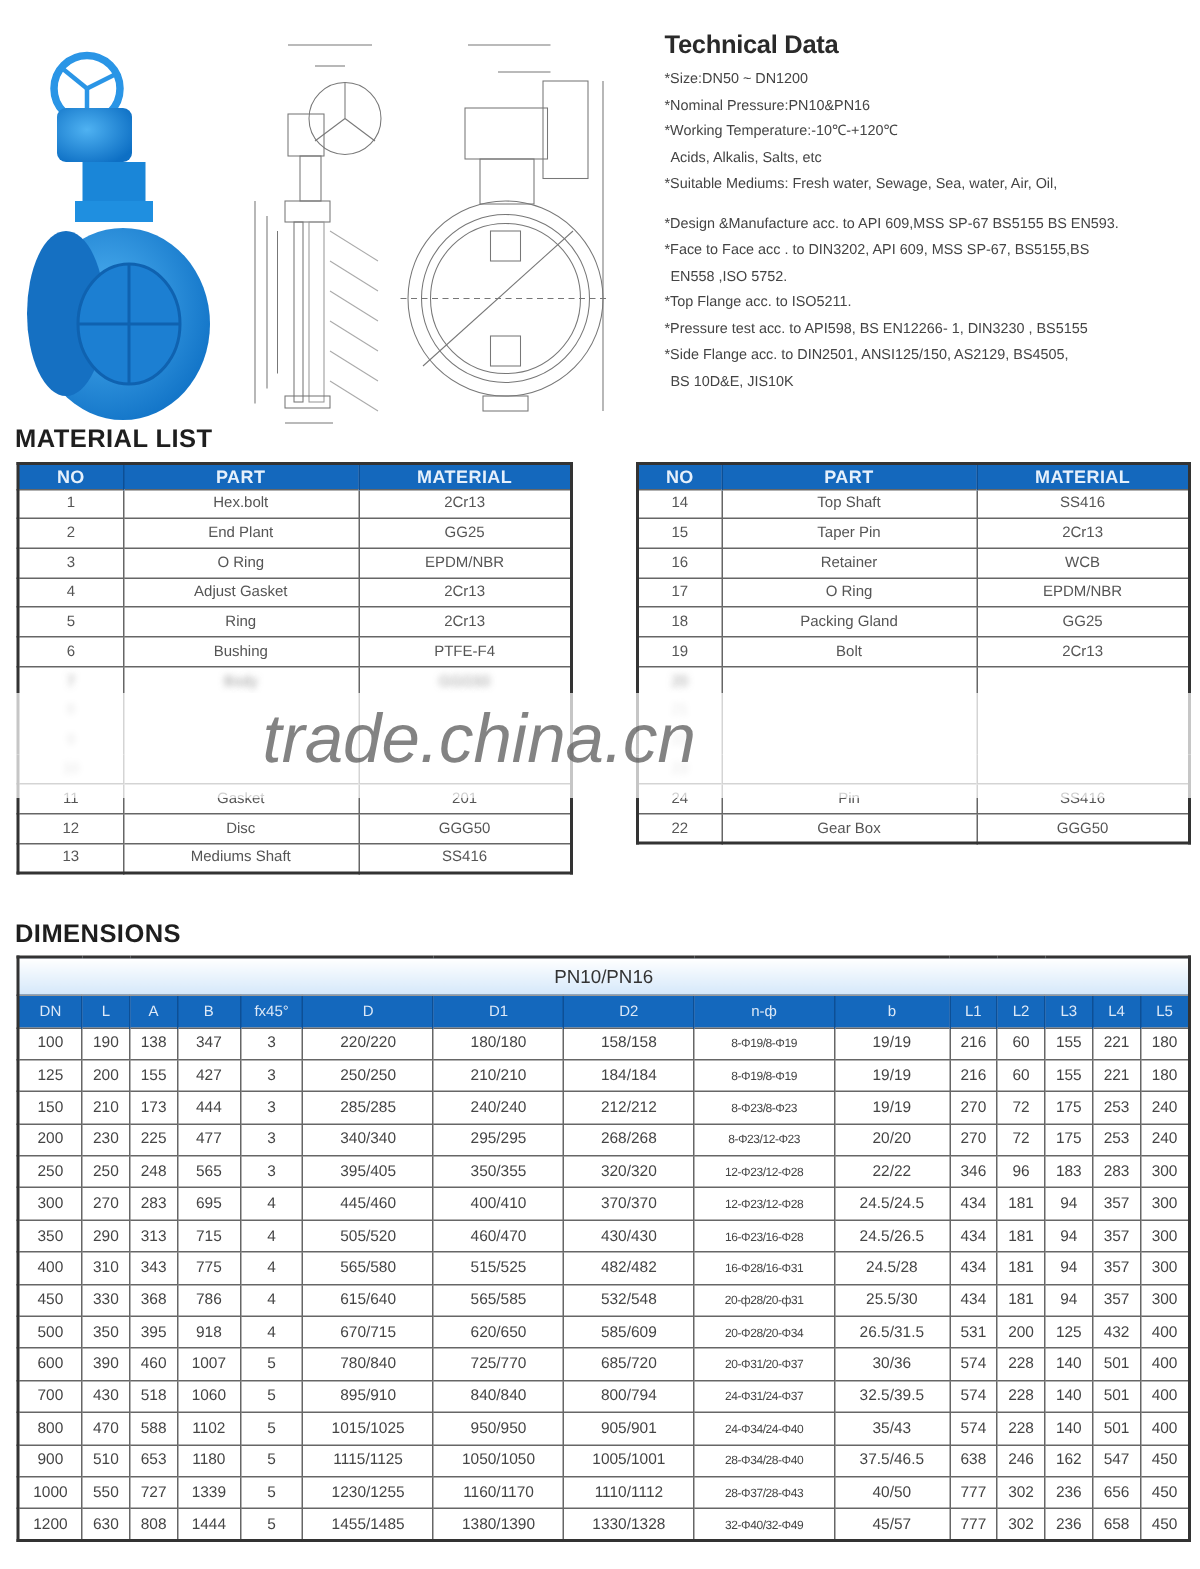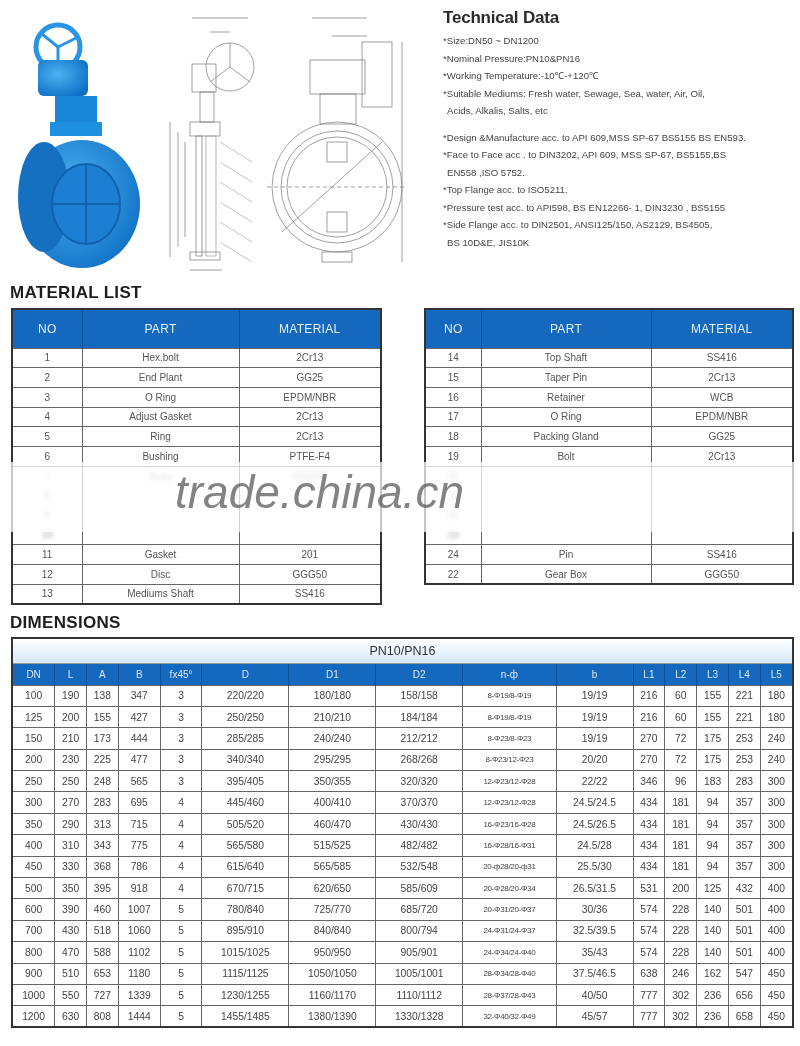--- a/index.html
+++ b/index.html
@@ -1,37 +1,37 @@
 <!DOCTYPE html>
 <html><head>
 <meta charset="utf-8">
 <style>
   * { box-sizing: border-box; margin: 0; padding: 0; }
   html, body { width: 800px; height: 1046px; background: #ffffff; overflow: hidden; }
   body { position: relative; font-family: "Liberation Sans", sans-serif; color: #333; }
 
   
-  .top { position: absolute; left: 0; top: 4px; width: 800px; height: 270px; padding-left: 47px; }
+  .top { position: absolute; left: 0; top: 16px; width: 800px; height: 270px; padding-left: 47px; }
   .photo { position: absolute; left: 10px; top: 8px; width: 135px; height: 258px; }
   .drawing-side { position: absolute; left: 160px; top: 8px; width: 100px; height: 262px; }
   .drawing-front { position: absolute; left: 262px; top: 8px; width: 150px; height: 258px; }
 
   .tech { position: absolute; left: 443px; top: 4px; width: 357px; }
   .tech h2 { font-size: 17px; font-weight: bold; color: #2a2a2a; letter-spacing: -0.2px; margin-bottom: 4px; }
   .tech .line { font-size: 9.6px; color: #444; line-height: 17.5px; white-space: nowrap; }
   .tech .indent { padding-left: 4px; }
   .tech .gap { height: 9px; }
 
   
   .section-title { position: absolute; left: 10px; font-size: 17px; font-weight: bold; color: #1e1e1e; letter-spacing: 0.3px; }
 
   
   table { border-collapse: collapse; }
   .mat { position: absolute; top: 308px; border: 2px solid #333; font-size: 10px; color: #555; }
-  .mat th { background: #1468bd; color: #e6f0fb; font-weight: normal; font-size: 12px; height: 39px; border-right: 1px solid #0d4f95; letter-spacing: 0.3px; }
+  .mat th { background: #1468bd; color: #e6f0fb; font-weight: bold; font-size: 12px; height: 17px; border-right: 1px solid #0d4f95; letter-spacing: 0.3px; }
   .mat td { height: 19.7px; text-align: center; border: 1px solid #666; }
   .mat-left { left: 11px; width: 371px; }
   .mat-right { left: 424px; width: 370px; }
   .mat .c-no { width: 70px; } .mat .c-part { width: 157px; }
   .mat-right .c-no { width: 56px; } .mat-right .c-part { width: 170px; }
   .blur-row td { color: transparent; text-shadow: 0 0 4px rgba(90,90,90,0.6); border-top: none; border-bottom: none; }
   .blur-row.first td { border-top: 1px solid #666; }
 
   
   .dim { position: absolute; left: 11px; top: 637px; width: 783px; border: 2px solid #333; font-size: 10.3px; color: #444; }
@@ -116,22 +116,22 @@
     <rect x="65" y="130" width="20" height="20"></rect>
     <rect x="65" y="200" width="20" height="20"></rect>
     <rect x="60" y="240" width="30" height="10"></rect>
   </svg>
 
   <div class="tech">
     <h2>Technical Data</h2>
     <div class="line">*Size:DN50 ~ DN1200</div>
     <div class="line">*Nominal  Pressure:PN10&amp;PN16</div>
     <div class="line">*Working Temperature:-10℃-+120℃</div>
+    <div class="line indent">Acids, Alkalis, Salts, etc</div>
     <div class="line">*Suitable Mediums: Fresh water, Sewage, Sea, water, Air, Oil,</div>
-    <div class="line indent">Acids, Alkalis, Salts, etc</div>
     <div class="gap"></div>
     <div class="line">*Design &amp;Manufacture acc. to API 609,MSS SP-67 BS5155 BS EN593.</div>
     <div class="line">*Face to Face acc . to DIN3202, API 609, MSS SP-67, BS5155,BS</div>
     <div class="line indent">EN558 ,ISO 5752.</div>
     <div class="line">*Top Flange acc. to ISO5211.</div>
     <div class="line">*Pressure test acc.  to API598, BS EN12266- 1, DIN3230 , BS5155</div>
     <div class="line">*Side Flange acc. to DIN2501, ANSI125/150, AS2129, BS4505,</div>
     <div class="line indent">BS 10D&amp;E, JIS10K</div>
   </div>
 </div>

